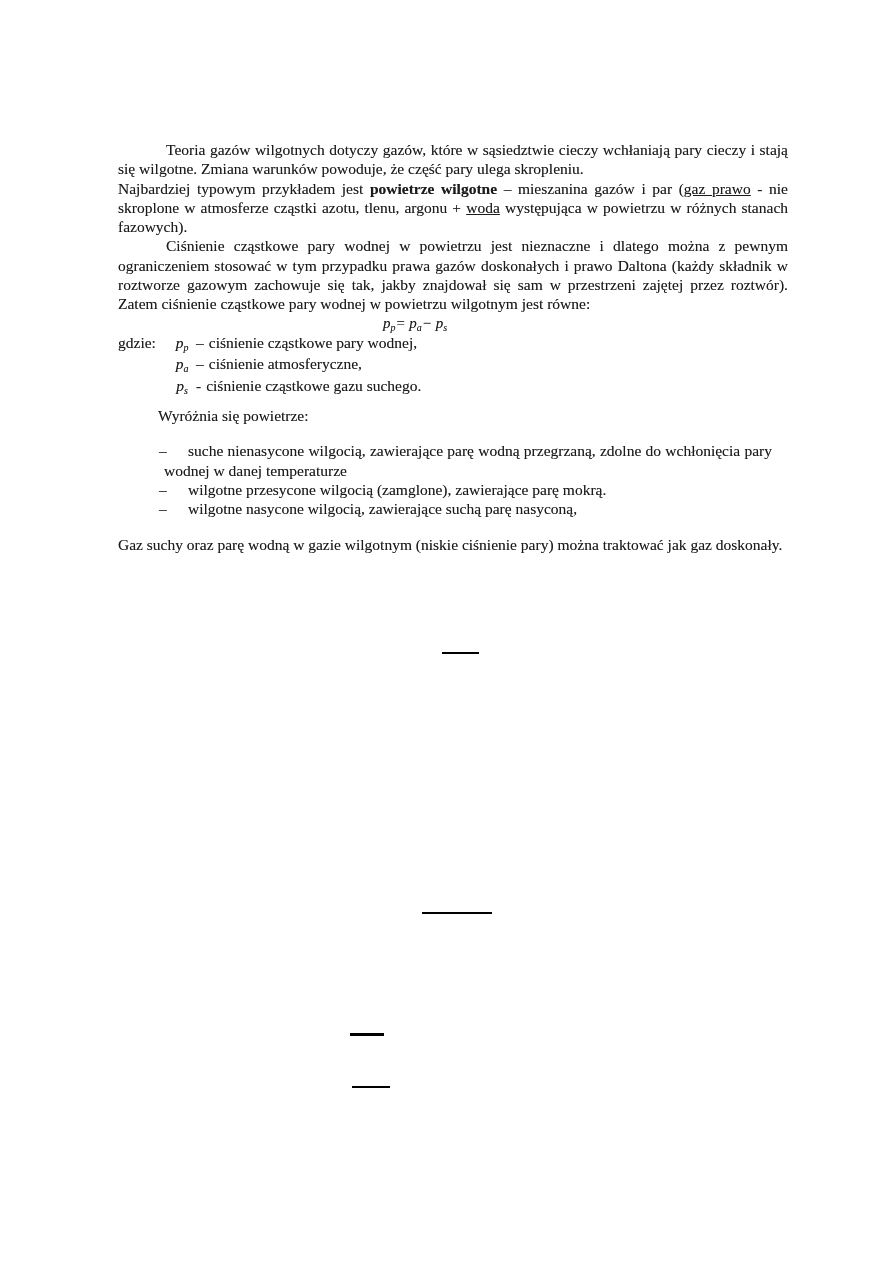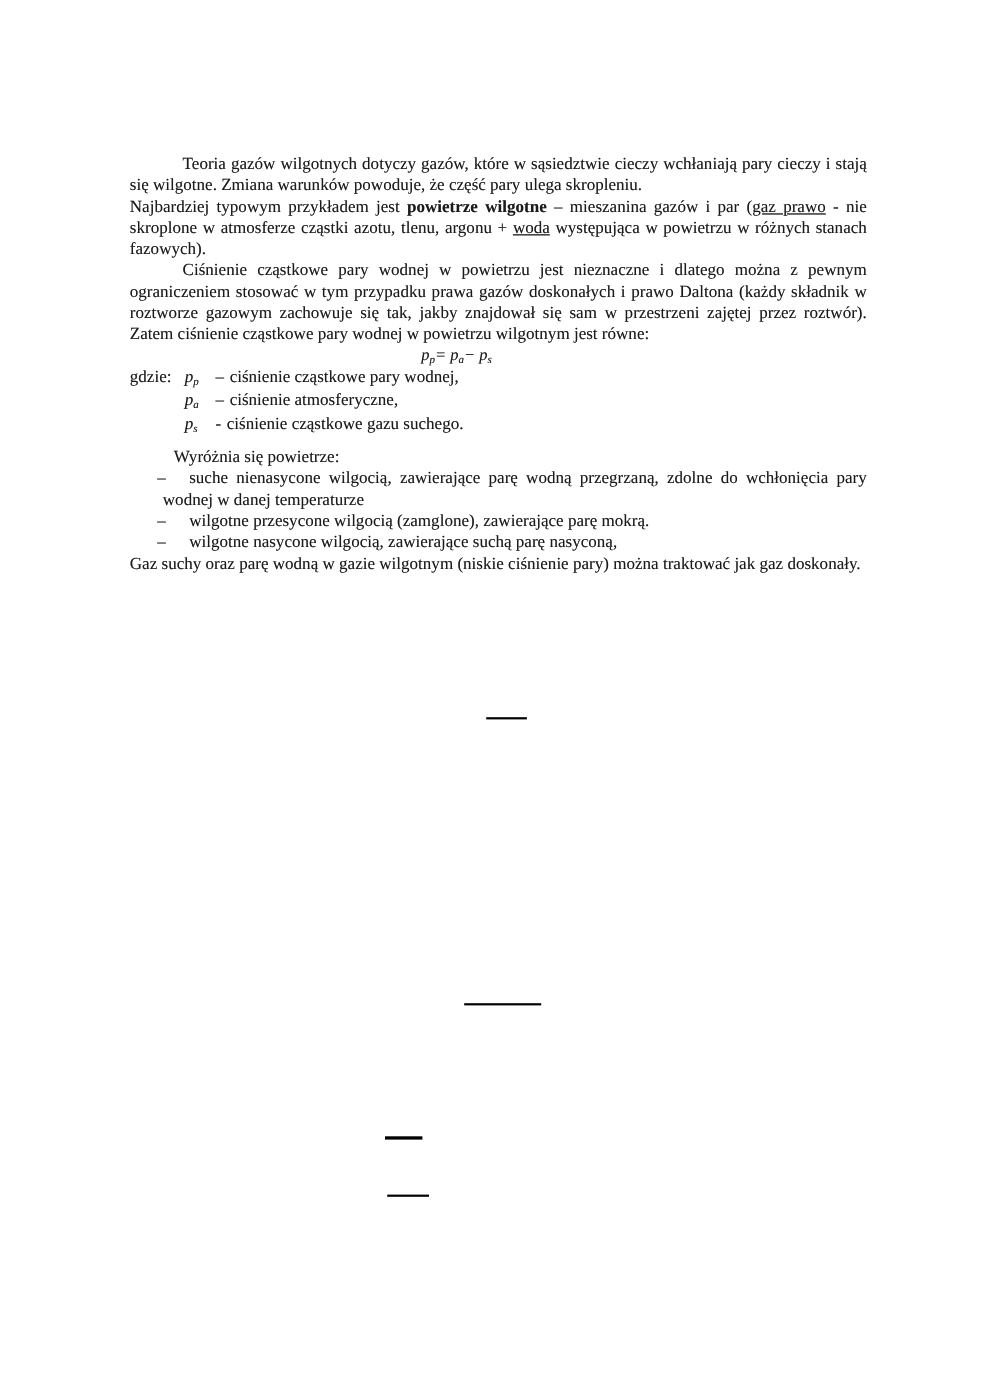--- a/index.html
+++ b/index.html
@@ -50,25 +50,26 @@
   }
   .where-label {
     position: absolute;
     left: 0;
     top: 0;
   }
   .where-sym {
     display: inline-block;
     width: 28px;
     font-style: italic;
+    text-align: center;
   }
   .where-dash { margin-right: 5px; }
   .air-intro { margin-top: 10px; margin-left: 40px; }
   ul.air-list {
-    margin: 0;
+    margin: 16px;
     padding: 0;
     list-style: none;
   }
   ul.air-list li {
     padding-left: 30px;
   }
   .dash-marker {
     display: inline-block;
     width: 29px;
     margin-left: -5px;

